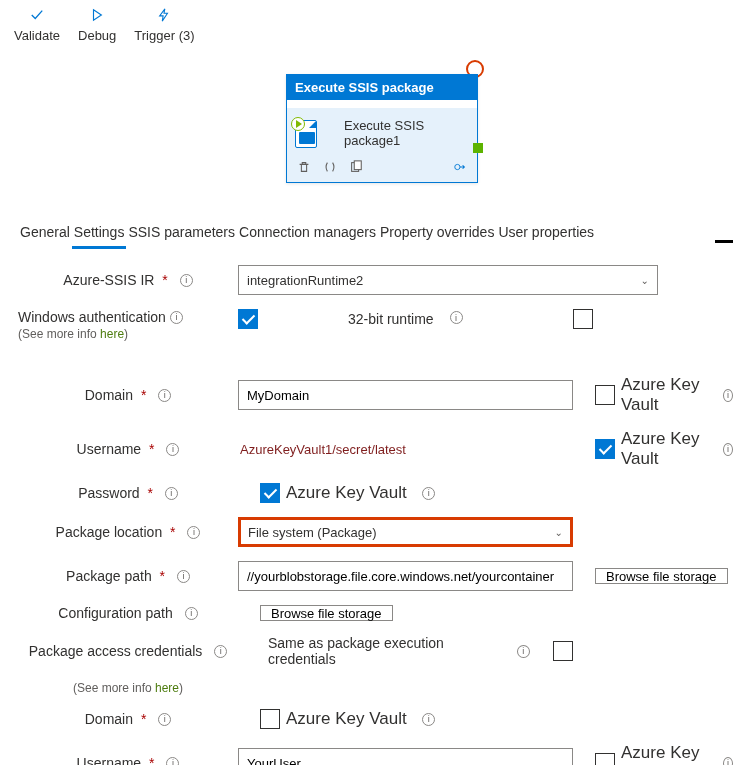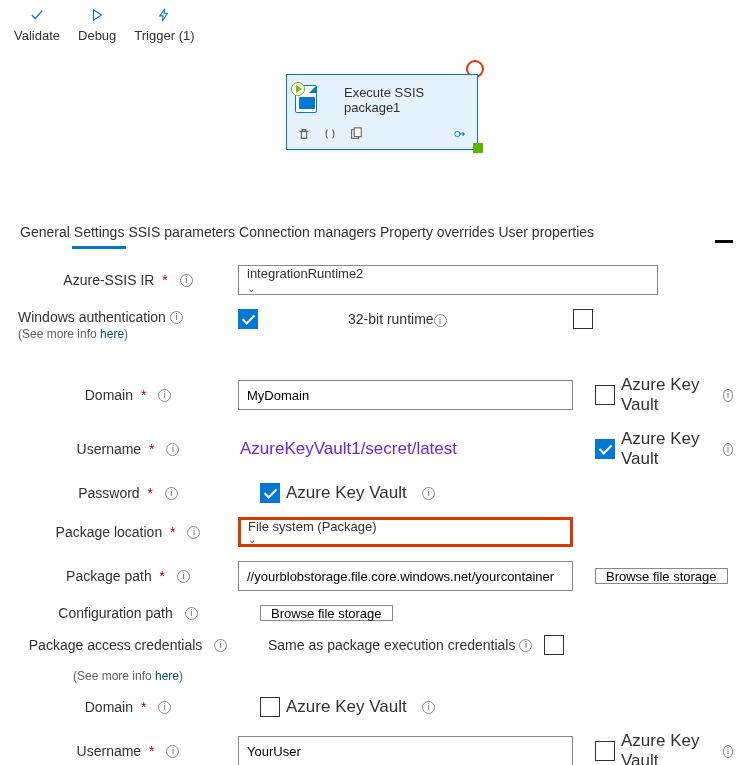--- a/index.html
+++ b/index.html
@@ -5,57 +5,57 @@
     * { margin:0; padding:0; box-sizing:border-box; font-family:"Segoe UI",Arial,sans-serif; }
     body { width:751px; background:#fff; color:#323130; font-size:13px; }
     .toolbar { display:flex; gap:18px; padding:8px 14px; border-bottom:1px solid transparent; }
     .tb-item { display:flex; align-items:center; gap:6px; cursor:pointer;flex-direction:column; }
     .tb-item .ic { width:14px; height:14px; display:flex; align-items:center; justify-content:center; }
     .ci-blue { color:#0078d4; }
     .canvas-area { position:relative; height:160px; }
     .red-circle { position:absolute; left:466px; top:8px; width:18px; height:18px; border:2px solid #d83b01; border-radius:50%; }
     .canvas-card { position:absolute; left:286px; top:22px; width:192px; border:1px solid #0078d4; background:#fff; box-shadow:0 1px 3px rgba(0,0,0,.1); }
     .card-header { background:#0078d4; color:#fff; padding:5px 8px; font-size:13px; font-weight:600; }
-    .card-body { background:#e5f1fb; padding:10px 8px 6px; display:flex; align-items:flex-start; gap:24px; }
+    .card-body { background:#e5f1fb; padding:10px 8px 6px; display:flex; align-items:flex-end; gap:24px;margin-top:8px; }
     .card-body .txt { font-size:13px; }
     .ssis-icon { width:28px; height:28px; position:relative; }
     .doc { width:22px; height:28px; background:#fff; border:1px solid #0078d4; position:relative; border-radius:2px; }
     .doc::before { content:""; position:absolute; top:0; right:0; width:7px; height:7px; background:linear-gradient(135deg,#fff 49%, #0078d4 51%); }
     .doc-chip { position:absolute; left:3px; bottom:3px; width:16px; height:12px; background:#0078d4; border-radius:1px; }
     .play { position:absolute; left:-4px; top:-3px; width:14px; height:14px; border-radius:50%; background:#fff; border:1px solid #7fba00; display:flex; align-items:center; justify-content:center; }
     .play::after { content:""; border-left:6px solid #7fba00; border-top:4px solid transparent; border-bottom:4px solid transparent; margin-left:1px; }
     .card-tools { background:#e5f1fb; display:flex; gap:12px; padding:6px 10px 8px; align-items:center; color:#605e5c; }
     .card-tools .spacer { flex:1; }
     .card-tools .ic { width:14px; height:14px; cursor:pointer; }
     .out-handle { position:absolute; right:-6px; top:68px; width:10px; height:10px; background:#5db300; }
     .tabs { display:flex; padding:0 18px; border-bottom:1px solid transparent; margin-top:6px; }
     .tab { padding:6px 2px 8px; cursor:pointer; color:#323130; font-size:14px; position:relative; }
     .tab.active::after { content:""; position:absolute; left:0; right:0; bottom:-1px; height:3px; background:#0078d4; }
     .tab-marker { margin-left:auto; width:18px; height:3px; background:#000; margin-top:28px; margin-right:18px; }
     .form { padding:16px 18px 12px; display:flex; flex-direction:column; gap:14px; }
     .row { display:flex; align-items:center; }
     .row .lbl { width:220px; display:flex; align-items:center; gap:4px; font-size:14px;justify-content:center; }
     .row .lbl .sm { font-size:12px; color:#605e5c; }
-    .row .lbl a { color:#0c4a6e; text-decoration:none; }
+    .row .lbl a { color:#4d7c0f; text-decoration:none; }
     .req { color:#a80000; }
     .middle { width:335px; display:flex; align-items:center; }
     .right { flex:1; display:flex; align-items:center; gap:6px; justify-content:flex-start; }
     input.txt, .selectbox { width:100%; height:30px; border:1px solid #8a8886; padding:0 8px; font-size:13px; background:#fff; }
     input.txt::placeholder { color:#a19f9d; }
-    .selectbox { display:flex; justify-content:space-between; cursor:pointer;flex-direction:column; }
+    .selectbox { display:flex; align-items:center; justify-content:space-between; cursor:pointer; }
     .selectbox .arrow { font-size:10px; color:#605e5c; }
     .selectbox.highlight { border:2px solid #d83b01; box-shadow:0 0 0 1px #d83b01 inset; }
     .chk { width:20px; height:20px; border:1px solid #323130; background:#fff; display:inline-flex; align-items:center; justify-content:center; cursor:pointer; flex-shrink:0; }
     .chk.checked { background:#0078d4; border-color:#0078d4; }
     .chk.checked::after { content:""; width:5px; height:10px; border:solid #fff; border-width:0 2px 2px 0; transform:rotate(45deg); margin-bottom:2px; }
     .info-ic { width:13px; height:13px; border:1px solid #8a8886; border-radius:50%; font-size:9px; display:inline-flex; align-items:center; justify-content:center; color:#605e5c; cursor:default; }
     .btn { height:16px; padding:0 10px; border:1px solid #8a8886; background:#fff; font-size:13px; cursor:pointer; min-width:130px; }
-    .mid-label { font-size:14px; margin-left:90px; display:flex; align-items:flex-end; gap:0; }
+    .mid-label { font-size:14px; margin-left:90px; display:flex; align-items:flex-start; gap:16px; }
     .kv-label { font-size:17px; }
-    .secret-text { font-size:17px; color:#6d28d9; padding-left:2px; }
+    .secret-text { font-size:13px; color:#7f1d1d; padding-left:2px; }
     svg.i { width:14px; height:14px; display:block; }
   </style>
 </head>
 <body>
 
 <div class="toolbar">
   <div class="tb-item">
     <span class="ic ci-blue">
         <svg class="i" viewBox="0 0 16 16">
           <path d="M2 8 l4 4 l8 -9" stroke="#0078d4" stroke-width="1.5" fill="none"></path>
@@ -70,27 +70,28 @@
         </svg>
       </span>
     <span>Debug</span>
   </div>
   <div class="tb-item">
     <span class="ic ci-blue">
         <svg class="i" viewBox="0 0 16 16">
           <path d="M9 1 L3 9 h4 l-1 6 l6 -9 h-4 Z" stroke="#0078d4" stroke-width="1.2" fill="none"></path>
         </svg>
       </span>
-    <span>Trigger (1)</span>
+    <span>Trigger (3)</span>
   </div>
 </div>
 
 <div class="canvas-area">
   <div class="red-circle"></div>
   <div class="canvas-card">
+    <div class="card-header">Execute SSIS package</div>
     <div class="card-body">
       <div class="ssis-icon">
         <div class="doc">
             <div class="doc-chip"></div>
           </div>
         <div class="play"></div>
       </div>
       <div class="txt">Execute SSIS package1</div>
     </div>
     <div class="card-tools">
@@ -222,21 +223,21 @@
 
   <div class="row">
     <div class="lbl"><span>Configuration path</span>&nbsp;<span class="info-ic">i</span></div>
     <div class="right" style="padding-left:22px;">
       <button class="btn">Browse file storage</button>
     </div>
   </div>
 
   <div class="row">
     <div class="lbl"><span>Package access credentials</span>&nbsp;<span class="info-ic">i</span></div>
-    <div class="middle" style="gap:2px;">
+    <div class="middle" style="gap:8px;">
       <span style="font-size:14px;margin-left:30px;display:flex;align-items:center;gap:4px;">
           <span>Same as package execution credentials</span> 
           <span class="info-ic">i</span>
         </span>
       &nbsp;&nbsp;<span class="chk"></span>
     </div>
   </div>
 
   <div class="row">
     <div class="lbl">

